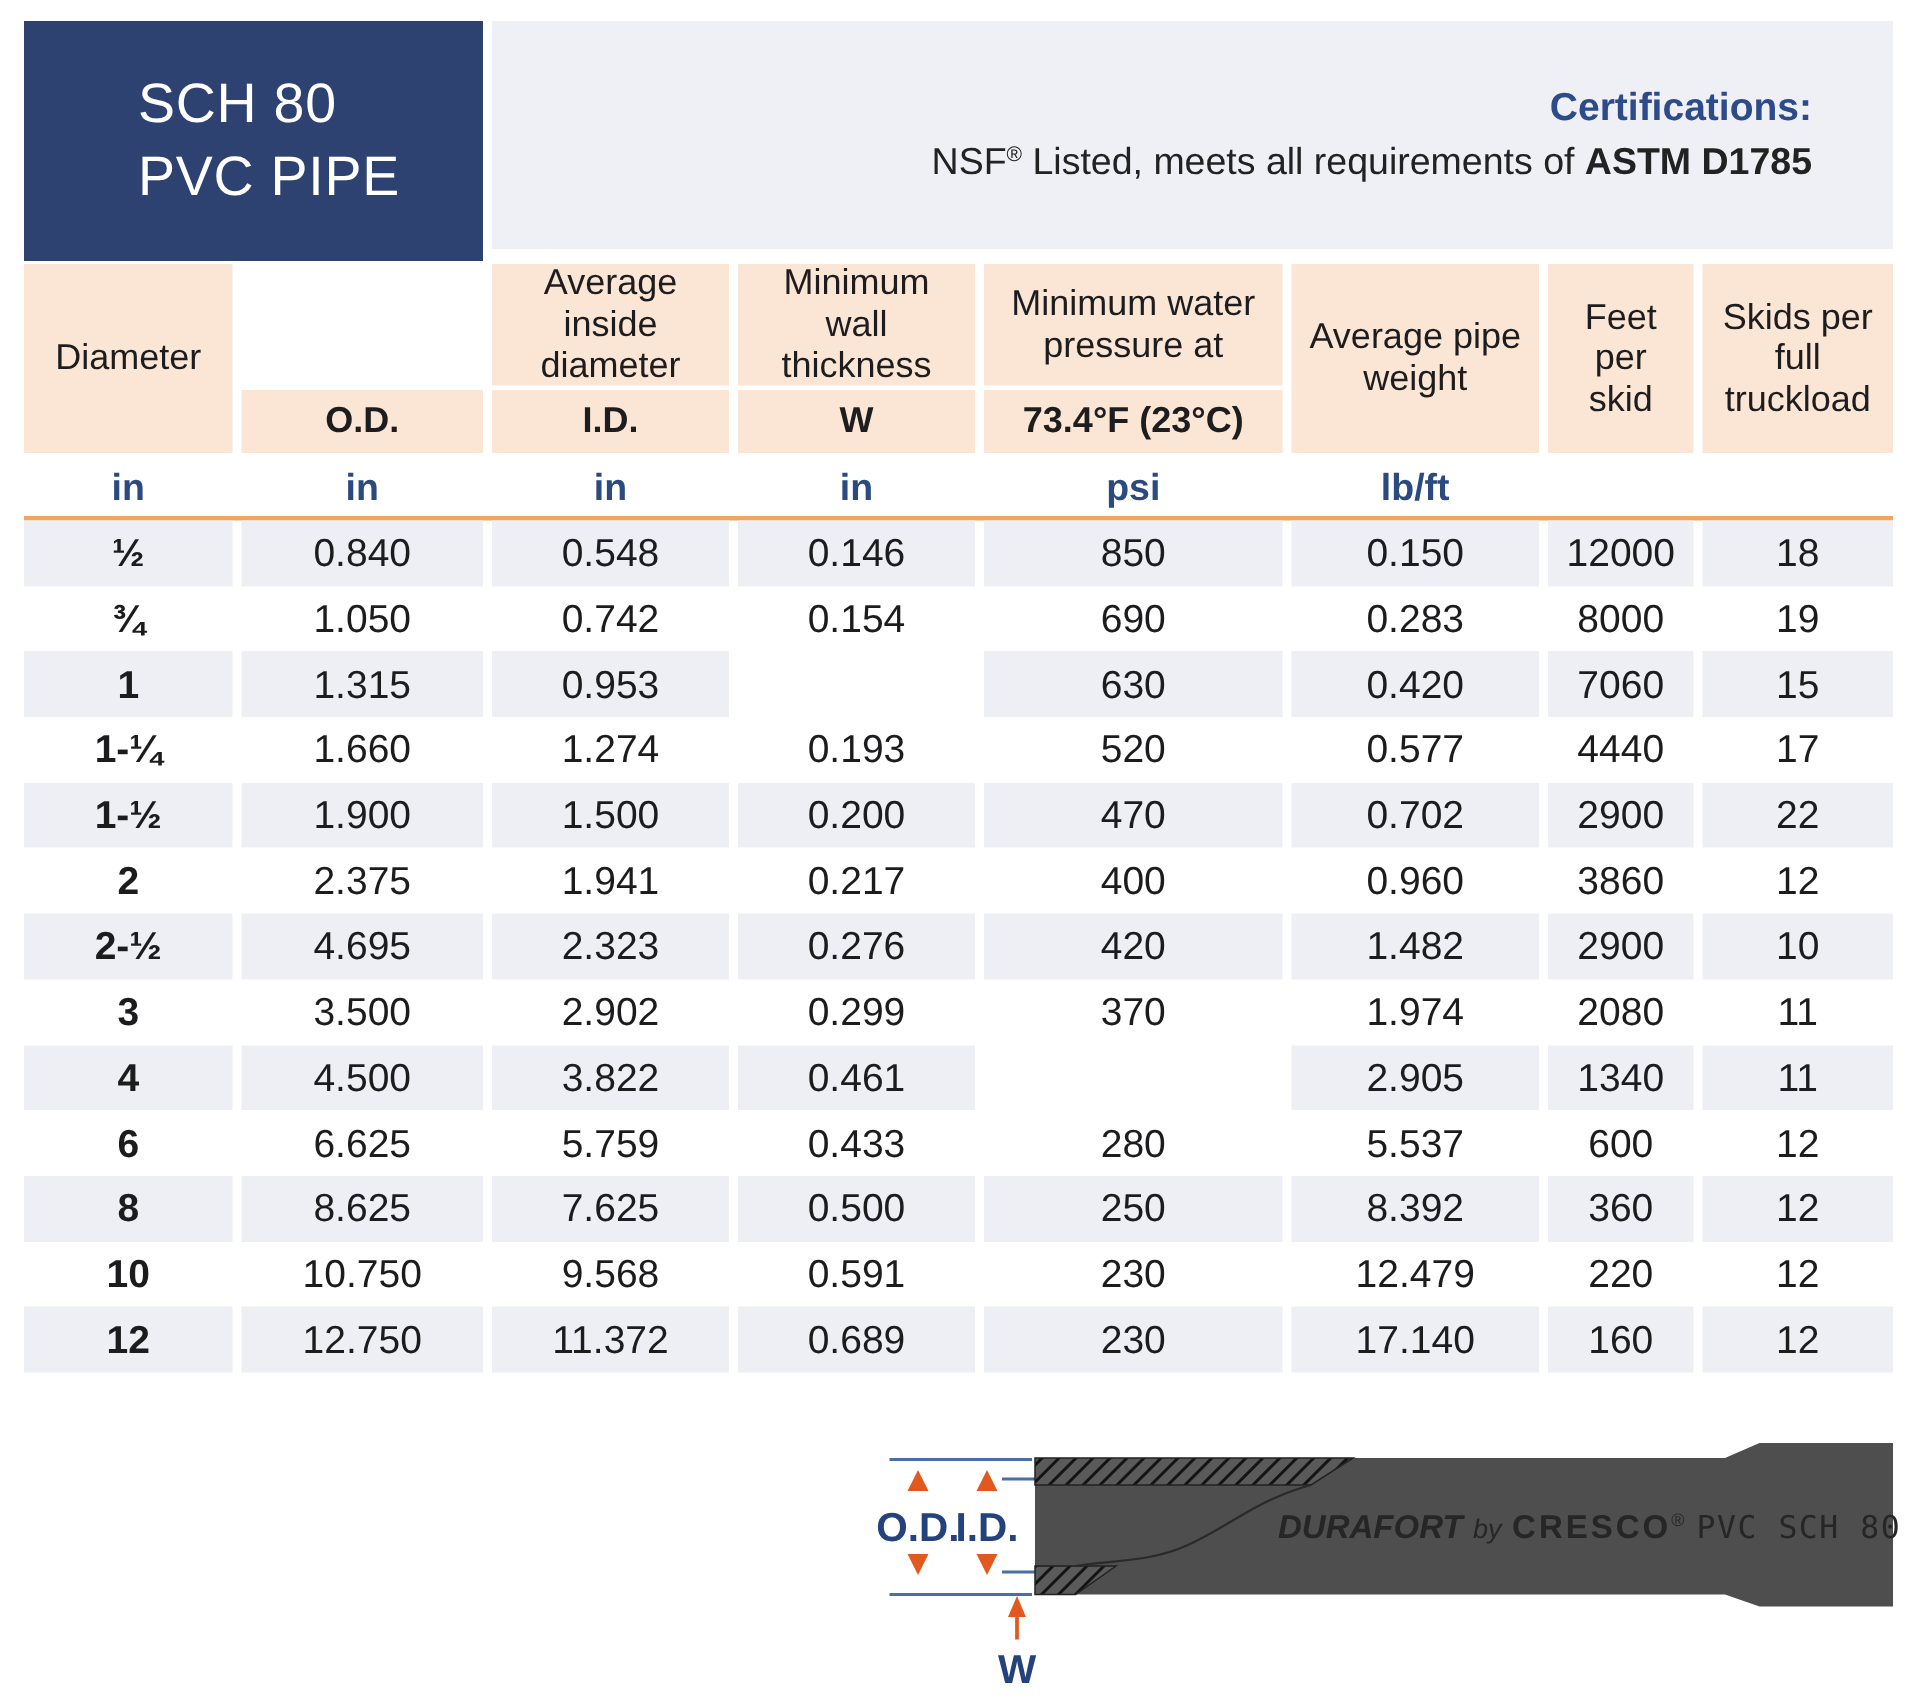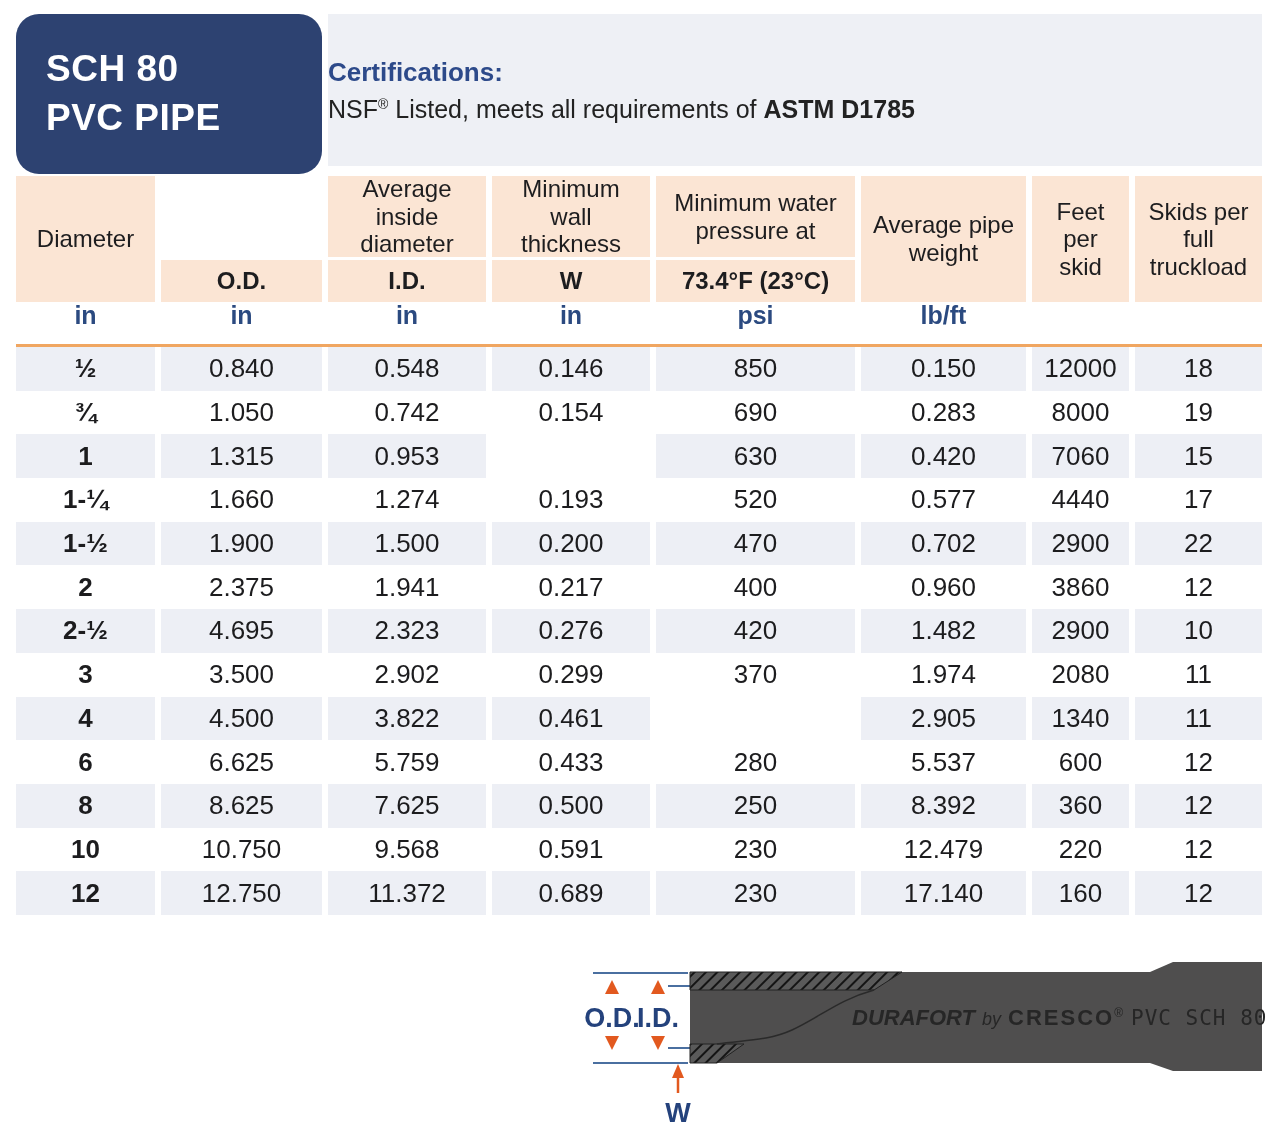--- a/index.html
+++ b/index.html
@@ -2,46 +2,46 @@
 <html style="--navy: #2d4271; --panel: #eef0f5; --brandblue: #2d4a8a; --peach: #fbe5d4; --stripe: #edeff5; --rule: #f0a661; --unitblue: #2b4a80; --steel: #4a6fa0; --orange: #e2591f; --labelnavy: #24427c; --pipe: #4f4e4e; --pipetext: #262626;"><head>
 <meta charset="utf-8">
 <style>
   html,body{margin:0;padding:0;background:#ffffff;}
   .page{position:relative;width:1280px;height:1135px;background:#ffffff;overflow:hidden;
         font-family:"Liberation Sans",sans-serif;color:#1d1d1f;}
 
   
   .title-box{position:absolute;left:16px;top:14px;width:306px;height:160px;
     background:var(--navy,#2d4271);color:#ffffff;display:flex;flex-direction:column;
-    justify-content:center;padding-left:30px;box-sizing:border-box;
-    font-size:37px;font-weight:bold;line-height:1.32;letter-spacing:.5px;border-radius:23px;}
+    justify-content:center;padding-left:76px;box-sizing:border-box;
+    font-size:37px;font-weight:normal;line-height:1.32;letter-spacing:.5px;}
   .cert-box{position:absolute;left:328px;top:14px;width:934px;height:152px;
     background:var(--panel,#eef0f5);display:flex;flex-direction:column;justify-content:center;
-    padding-right:54px;box-sizing:border-box;gap:7px;}
+    align-items:flex-end;padding-right:54px;box-sizing:border-box;gap:7px;}
   .cert-head{color:var(--brandblue,#2d4a8a);font-weight:bold;font-size:26px;}
   .cert-line{font-size:25px;color:#222;}
   .cert-line sup{font-size:14px;}
   .cert-line b{font-weight:bold;}
 
   
   .grid-cols{display:grid;column-gap:6px;
     grid-template-columns:139px 161px 158px 158px 199px 165px 97px 127px;}
   .col1{grid-column:1}.col2{grid-column:2}.col3{grid-column:3}.col4{grid-column:4}
   .col5{grid-column:5}.col6{grid-column:6}.col7{grid-column:7}.col8{grid-column:8}
 
   
   .thead{position:absolute;left:16px;top:176px;grid-template-rows:81px 42px;row-gap:3px;}
   .th{background:var(--peach,#fbe5d4);display:flex;align-items:center;justify-content:center;
       text-align:center;font-size:24px;line-height:1.15;padding:2px 8px;box-sizing:border-box;}
   .th.sub{font-weight:bold;}
   .span2{grid-row:1 / span 2;}
   .r1{grid-row:1}.r2{grid-row:2}
 
   
-  .units{position:absolute;left:16px;top:294px;grid-auto-rows:42px;}
+  .units{position:absolute;left:16px;top:304px;grid-auto-rows:42px;}
   .unit{display:flex;align-items:center;justify-content:center;font-weight:bold;
         font-size:25px;color:var(--unitblue,#2b4a80);}
 
   .rule{position:absolute;left:16px;top:344px;width:1246px;height:3px;
         background:var(--rule,#f0a661);}
 
   
   .tbody{position:absolute;left:16px;top:347px;grid-auto-rows:43.7px;}
   .td{display:flex;align-items:center;justify-content:center;font-size:26px;color:#1c1c1e;}
   .td.shade{background:var(--stripe,#edeff5);}

